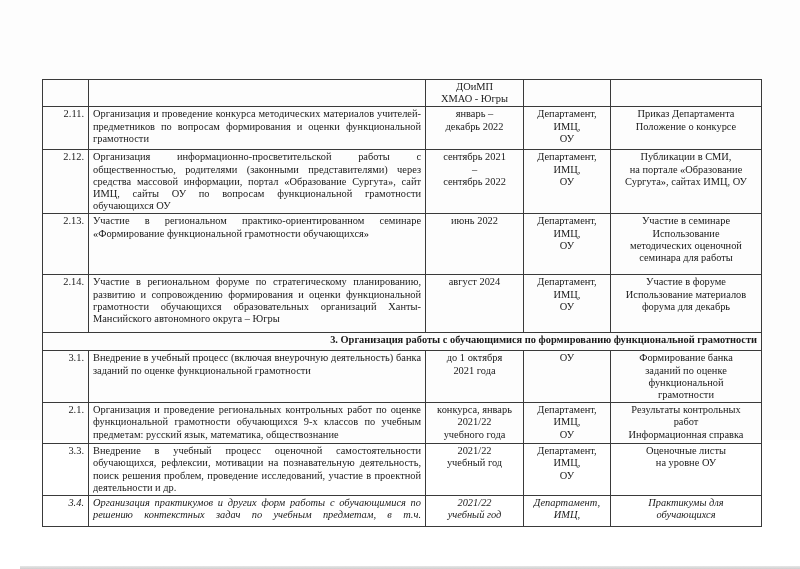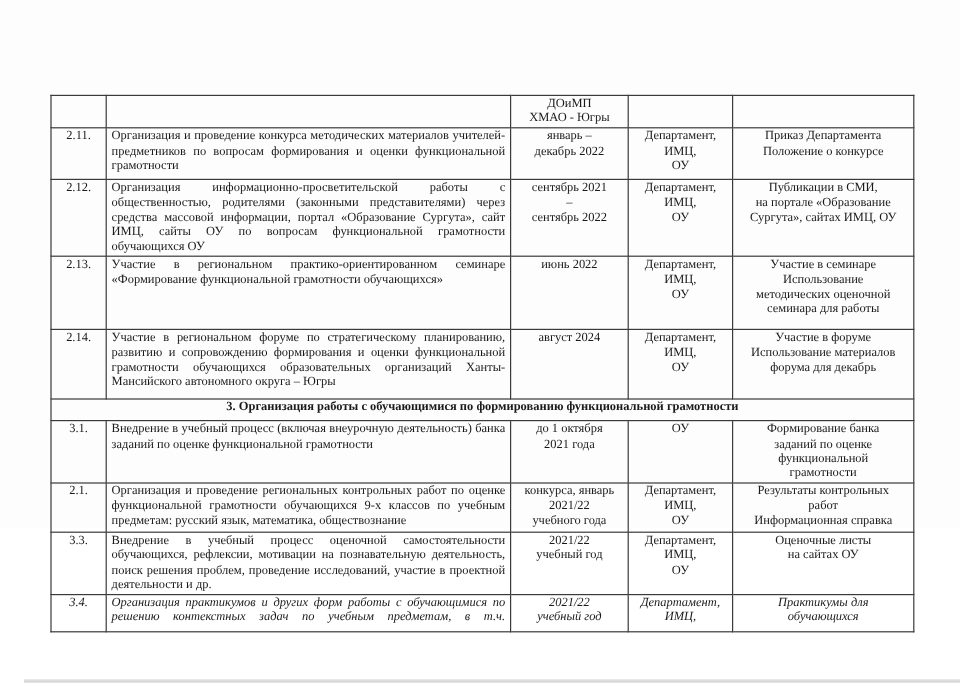--- a/index.html
+++ b/index.html
@@ -42,25 +42,25 @@
       border: 1px solid #3a3a3a;
       vertical-align: top;
       padding: 1px 4px 1px 4px;
       overflow: hidden;
     }
     col.c-num { width: 46px; }
     col.c-act { width: 337px; }
     col.c-date { width: 98px; }
     col.c-resp { width: 87px; }
     col.c-res { width: 151px; }
-    td.num { text-align: center; padding-left: 5px; }
+    td.num { text-align: right; padding-left: 5px; }
     td.act { text-align: justify; text-align-last: left; margin-top: 12px; }
     td.center { text-align: center; }
     td.section {
-      text-align: center;
+      text-align: right;
       font-weight: bold;
       padding: 1px 4px;
     }
     .line { display: block; }
     tr.r-top td { height: 23px; }
     tr.r-211 td { height: 40px; }
     tr.r-212 td { height: 57px; }
     tr.r-213 td { height: 58px; }
     tr.r-214 td { height: 55px; }
     tr.r-sec td { height: 15px; }
@@ -219,21 +219,21 @@
           <span class="line">2021/22</span>
           <span class="line">учебный год</span>
         </td>
         <td class="center">
           <span class="line">Департамент,</span>
           <span class="line">ИМЦ,</span>
           <span class="line">ОУ</span>
         </td>
         <td class="center">
           <span class="line">Оценочные листы</span>
-          <span class="line">на сайтах ОУ</span>
+          <span class="line">на уровне ОУ</span>
         </td>
       </tr>
 
       <tr class="r-34">
         <td class="num">3.4.</td>
         <td class="act">Организация практикумов и других форм работы с обучающимися по решению контекстных задач по учебным предметам, в т.ч.</td>
         <td class="center">
           <span class="line">2021/22</span>
           <span class="line">учебный год</span>
         </td>

